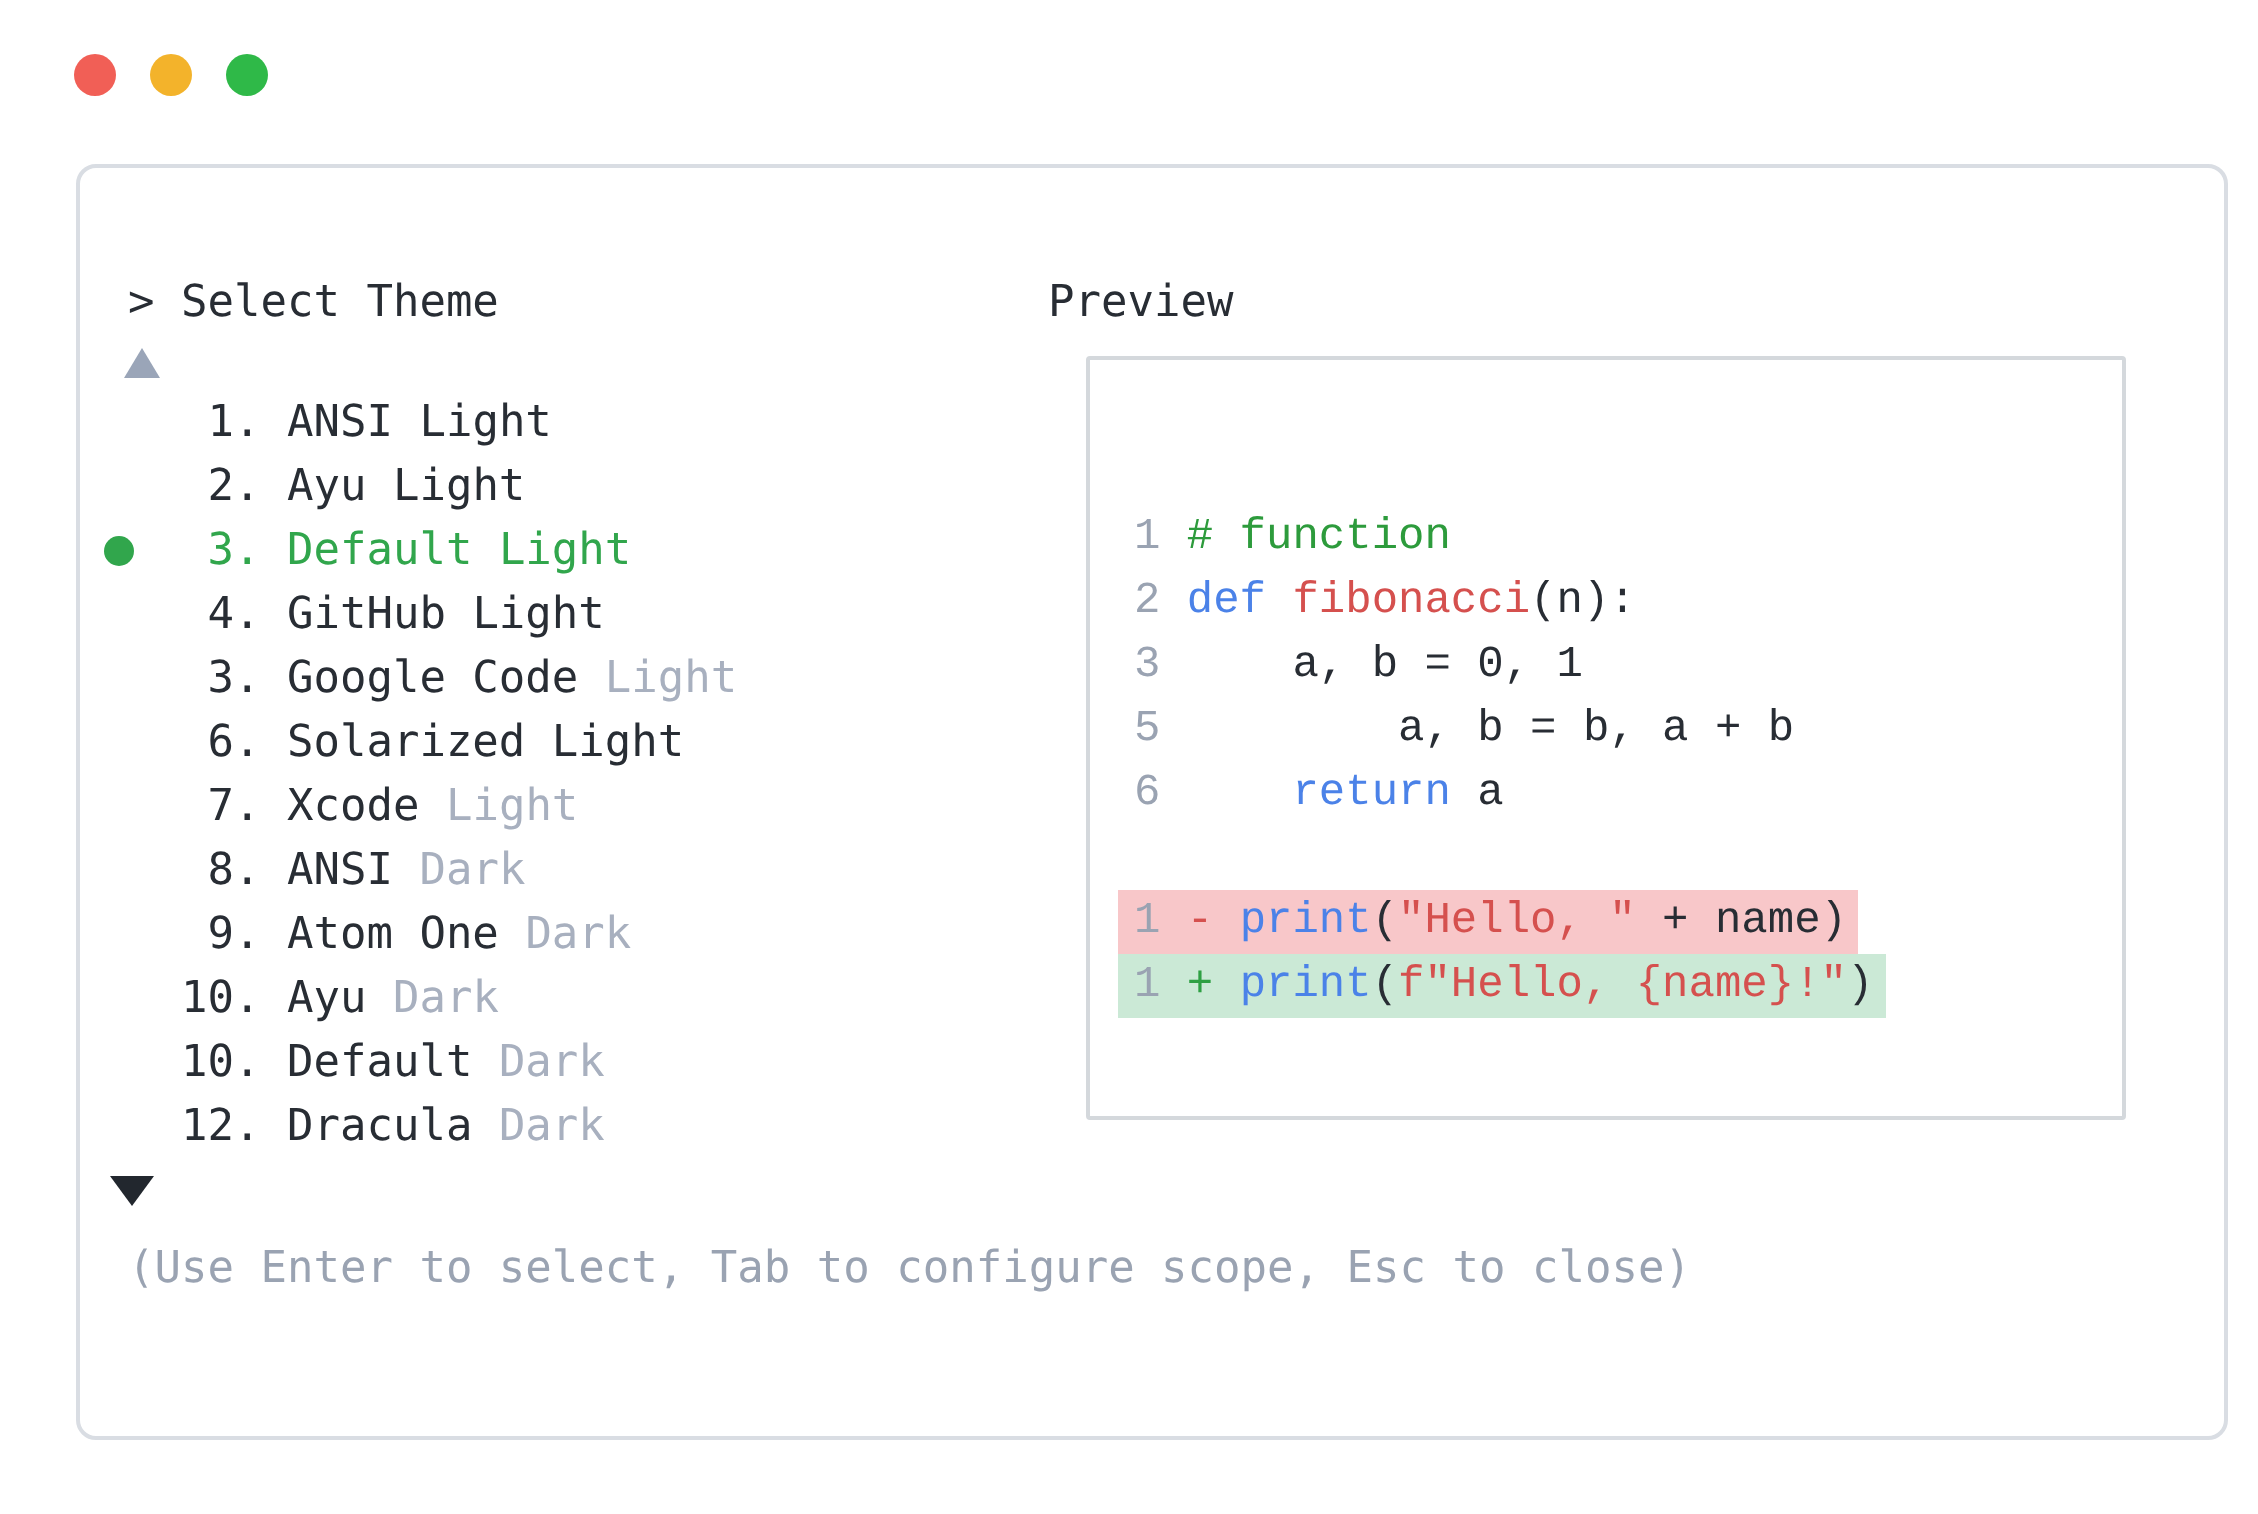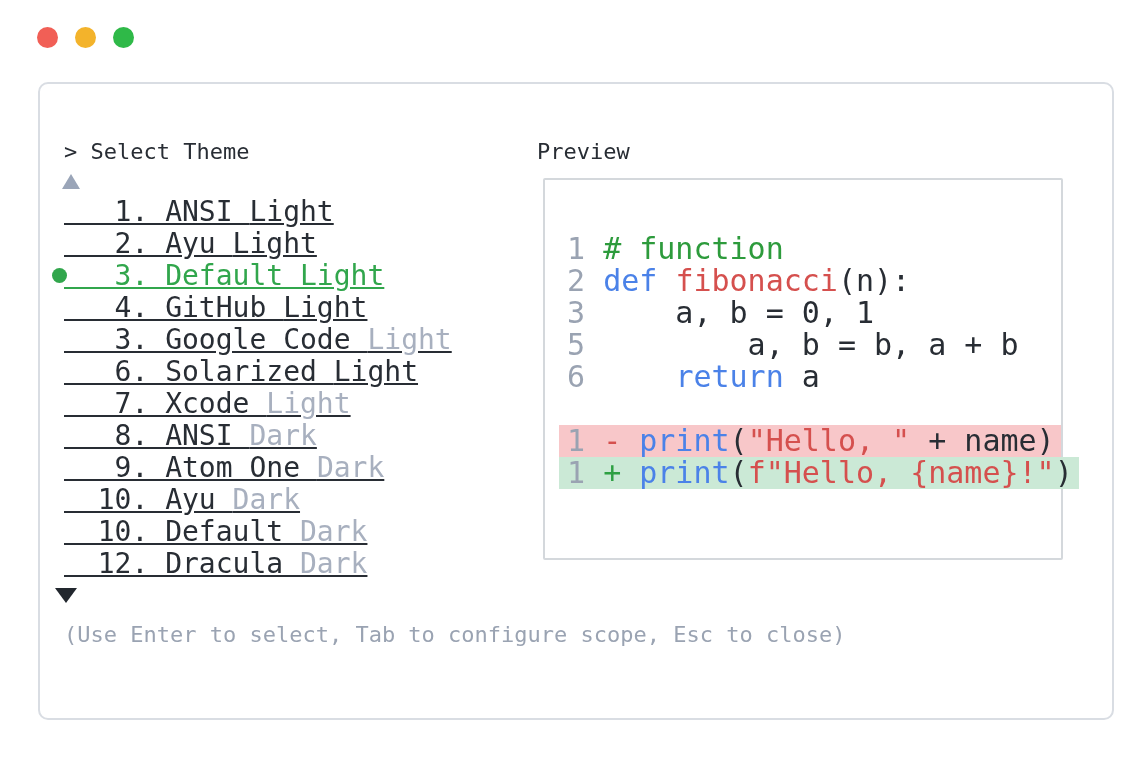--- a/index.html
+++ b/index.html
@@ -14,47 +14,47 @@
   }
   .traffic-dot { width: 21px; height: 21px; border-radius: 50%; }
   .window {
     position: absolute; left: 38px; top: 82px;
     width: 1076px; height: 638px; box-sizing: border-box;
     border: 2px solid var(--window-border, #d9dde3);
     border-radius: 10px; background: #ffffff;
   }
   .tui-text { font-size: 22px; line-height: 32px; white-space: pre; }
   .select-header { position: absolute; left: 24px; top: 52px; }
-  .preview-label { position: absolute; left: 497px; top: 52px; }
+  .preview-label { position: absolute; left: 484px; top: 52px; }
   .scroll-up-icon {
     position: absolute; left: 22px; top: 90px; width: 0; height: 0;
     border-left: 9px solid transparent; border-right: 9px solid transparent;
     border-bottom: 15px solid var(--scroll-up, #9aa5b8);
   }
   .scroll-down-icon {
     position: absolute; left: 15px; top: 504px; width: 0; height: 0;
     border-left: 11px solid transparent; border-right: 11px solid transparent;
     border-top: 15px solid var(--scroll-down, #22272e);
   }
   .theme-list { position: absolute; left: 24px; top: 112px; }
-  .theme-row { font-size: 28px; line-height: 32px; white-space: pre; text-decoration: underline; }
+  .theme-row { font-size: 22px; line-height: 32px; white-space: pre; }
   .theme-row .dim { color: var(--dim, #a8b0bf); }
   .theme-row.selected { color: var(--selected-green, #31a64c); }
   .selected-dot {
     position: absolute; left: 12px; top: 184px; width: 15px; height: 15px;
     border-radius: 50%; background: var(--selected-green, #31a64c);
   }
   .hint { position: absolute; left: 24px; top: 535px; color: var(--hint, #9aa3b2); }
   .preview-panel {
     position: absolute; left: 503px; top: 94px;
     width: 520px; height: 382px; box-sizing: border-box;
     border: 2px solid var(--preview-border, #d4d8dc);
     border-radius: 2px; background: #ffffff;
   }
-  .preview-code { padding: 53px 0 0 22px; font-size: 30px; line-height: 32px; }
+  .preview-code { padding: 73px 0 0 22px; font-size: 22px; line-height: 32px; font-family: Liberation Mono, monospace; }
   .code-line { white-space: pre; height: 32px; }
   .ln { color: var(--line-number, #9aa3b2); }
   .seg-plain { color: var(--plain, #282d34); }
   .seg-comment { color: var(--comment, #2d9b3c); }
   .seg-keyword { color: var(--keyword, #4b82e8); }
   .seg-function { color: var(--function, #d5504e); }
   .seg-string { color: var(--string, #d5504e); }
   .diff { display: inline-block; margin-left: -8px; padding: 0 6px 0 8px; }
   .diff.removed { background: var(--removed-bg, #f8c7c9); }
   .diff.added { background: var(--added-bg, #cbe9d6); }

